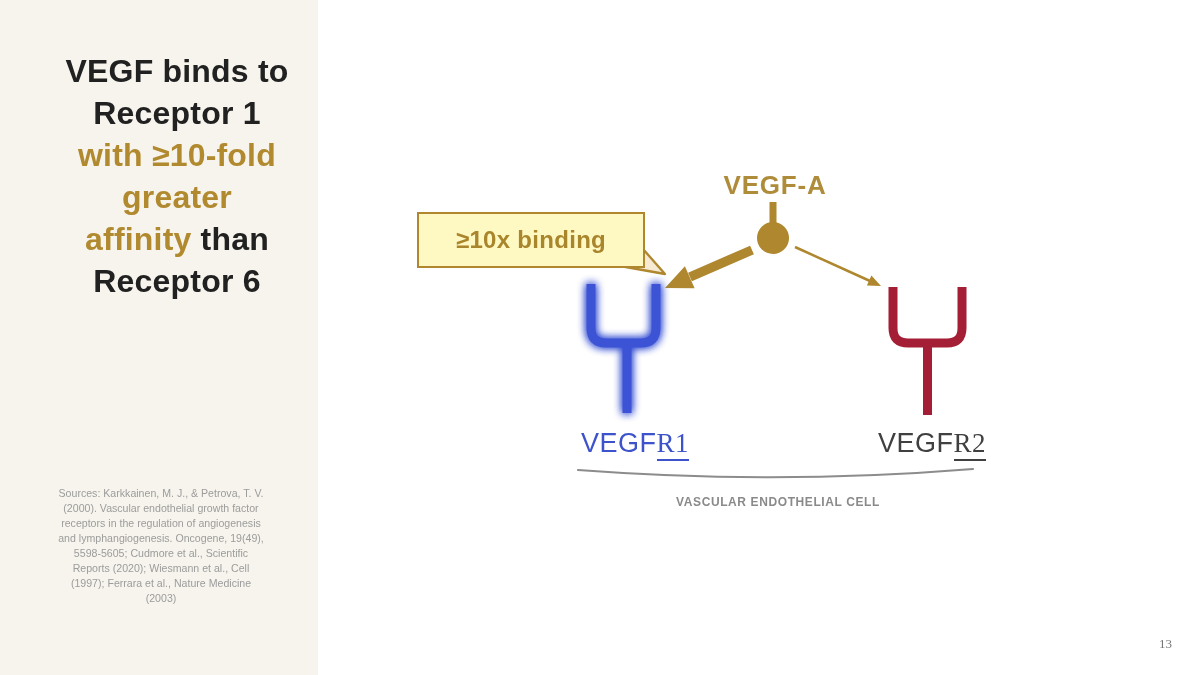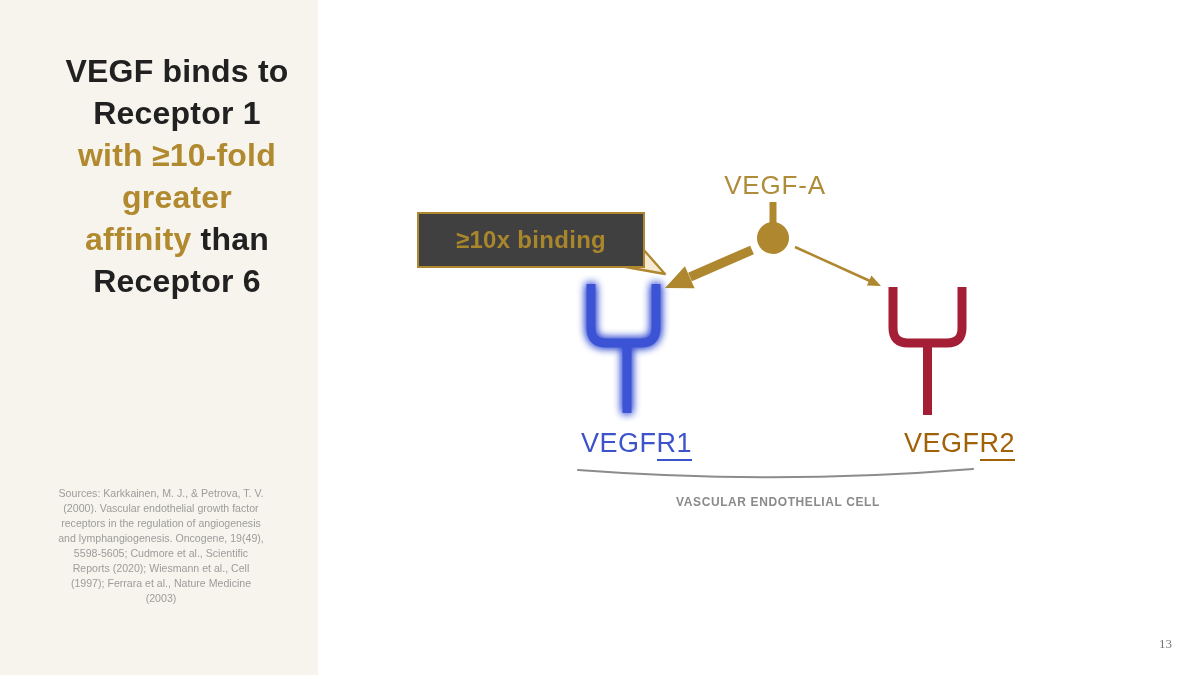--- a/index.html
+++ b/index.html
@@ -47,30 +47,30 @@
   .diagram-svg {
     position: absolute;
     left: 0; top: 0;
     width: 1200px; height: 675px;
   }
   .ligand-label {
     position: absolute;
     left: 775px; top: 170px;
     transform: translateX(-50%);
     font-size: 26px;
-    font-weight: 400;
+    font-weight: 700;
     letter-spacing: 0.8px;
     color: #AF8C3A;
     white-space: nowrap;
   }
   .callout {
     position: absolute;
     left: 417px; top: 212px;
     width: 228px; height: 56px;
-    background: #404040;
+    background: #fef9c3;
     border: 2.5px solid #AE872E;
     display: flex;
     align-items: center;
     justify-content: center;
   }
   .callout-text {
     font-size: 24px;
     font-weight: 700;
     color: #A9852C;
     letter-spacing: 0.3px;
@@ -79,23 +79,24 @@
     position: absolute;
     top: 428px;
     font-size: 27px;
     font-weight: 400;
     letter-spacing: 0.5px;
     white-space: nowrap;
   }
   .receptor-label .suffix {
     border-bottom: 2.5px solid currentColor;
     padding-bottom: 1px;
+    font-family: Liberation Serif, serif;
   }
   .label-r1 { left: 581px; color: #3C53CB; }
-  .label-r2 { left: 904px; color: #a16207; }
+  .label-r2 { left: 878px; color: #404040; }
   .cell-label {
     position: absolute;
     left: 778px; top: 495px;
     transform: translateX(-50%);
     font-size: 12px;
     font-weight: 700;
     letter-spacing: 0.6px;
     color: #8A8A8A;
     white-space: nowrap;
   }

